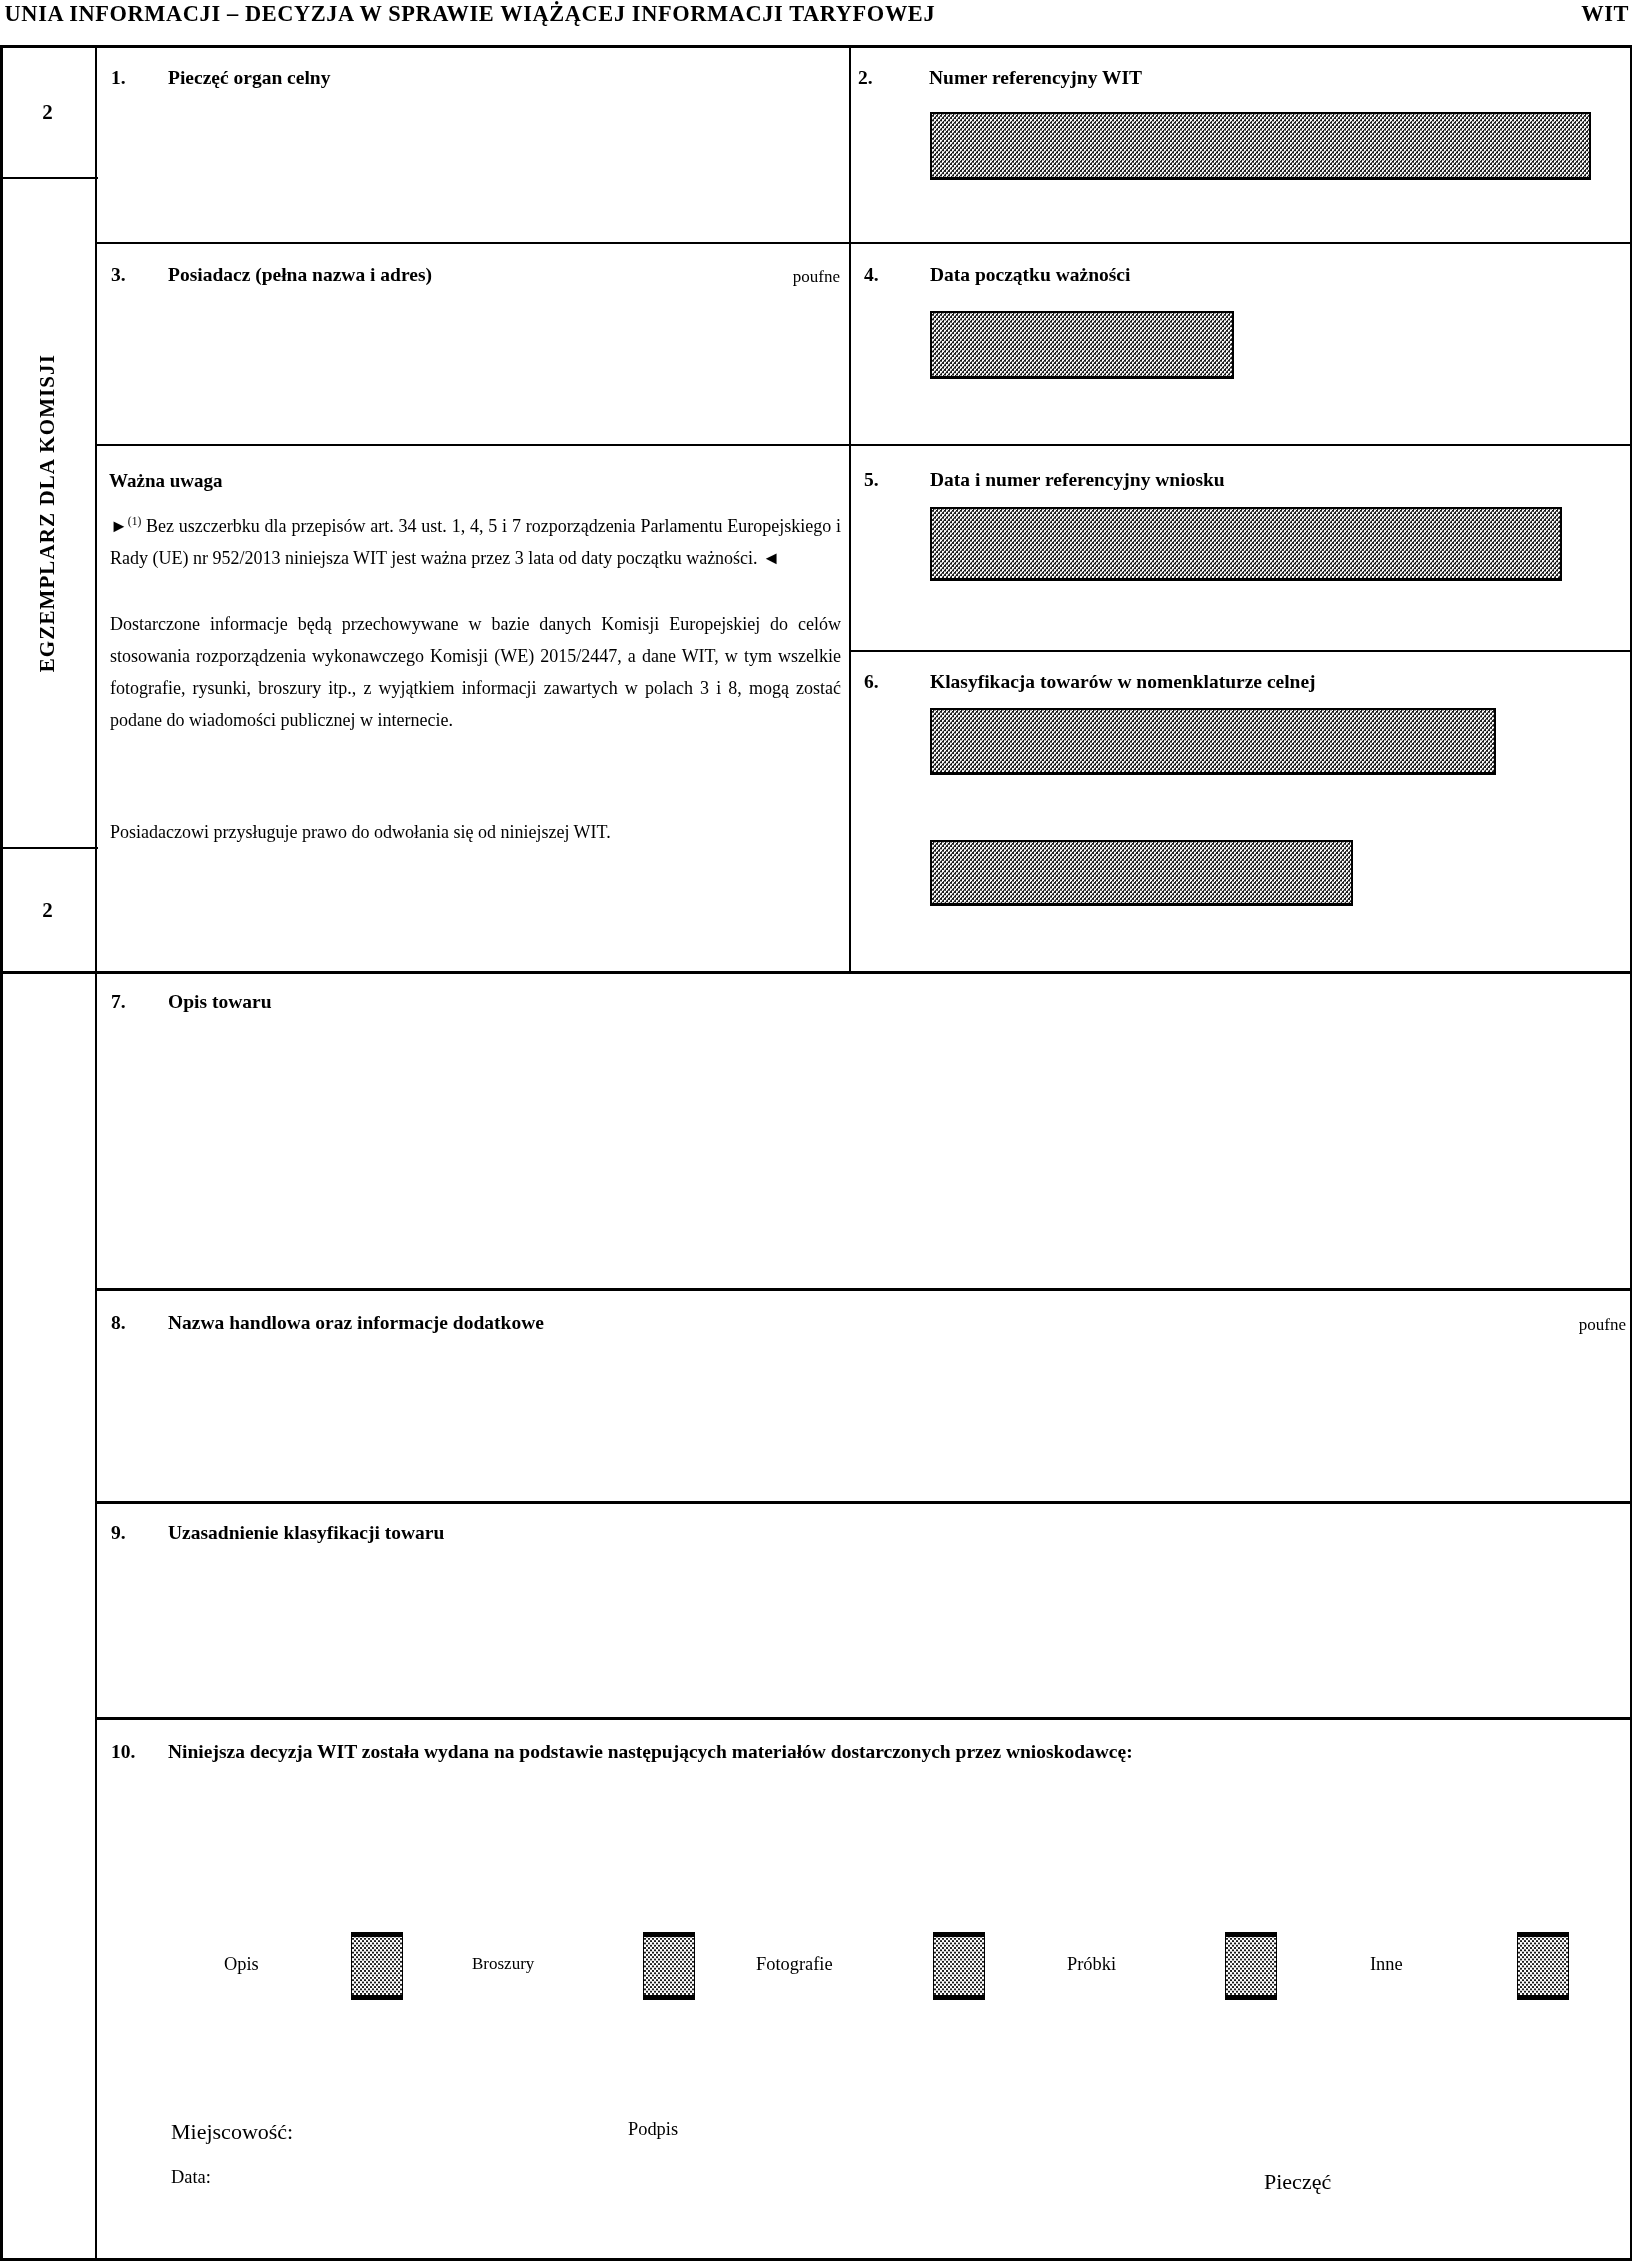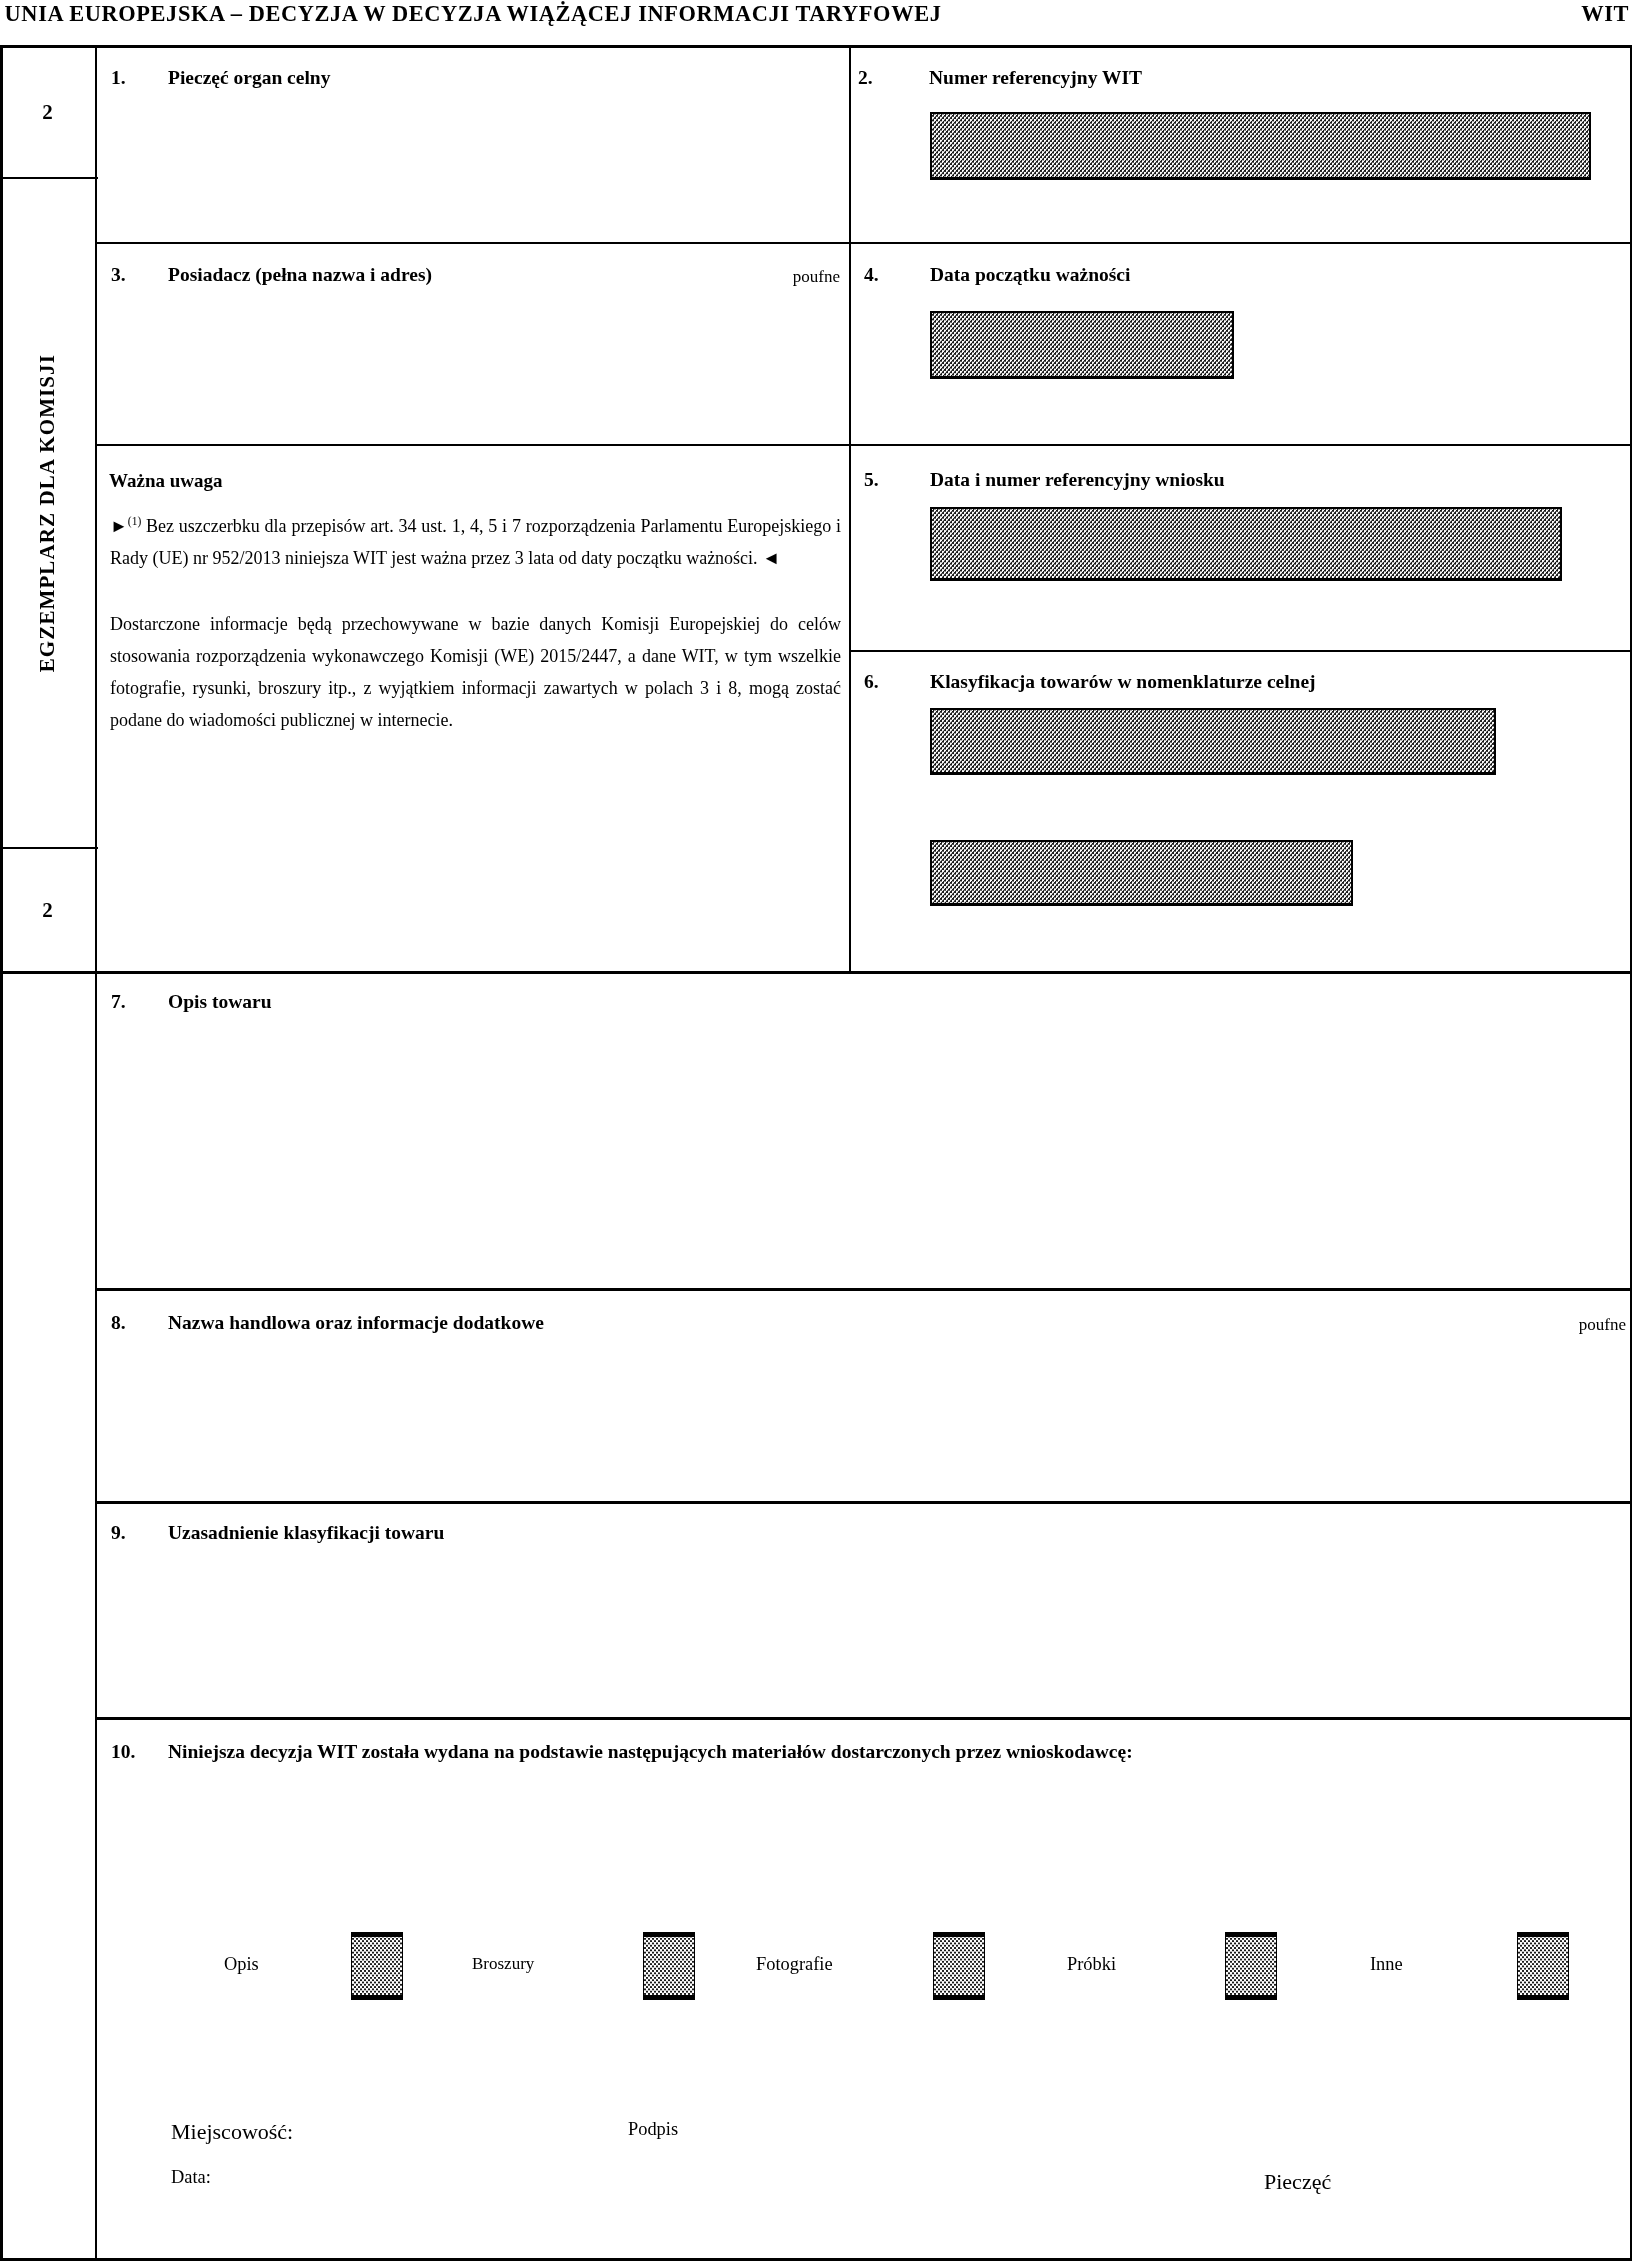--- a/index.html
+++ b/index.html
@@ -47,21 +47,21 @@
   .para { position:absolute; left:110px; width:731px; font-size:18px; line-height:32px;
           text-align:justify; text-align-last:left; }
   .para sup { font-size:11.5px; }
   .ntitle { position:absolute; left:109px; font-weight:bold; font-size:19px; }
 </style>
 </head>
 <body>
 
 <div id="page">
 
-  <div class="hdr" style="left:4.6px;">UNIA EUROPEJSKA – DECYZJA W DECYZJA WIĄŻĄCEJ INFORMACJI TARYFOWEJ</div>
+  <div class="hdr" style="left:4.6px;">UNIA INFORMACJI – DECYZJA W SPRAWIE WIĄŻĄCEJ INFORMACJI TARYFOWEJ</div>
   <div class="hdr" style="right:4px;">WIT</div>
 
   <div class="ln" style="left:0;top:45px;width:1633px;height:3.4px;"></div>
   <div class="ln" style="left:0;top:45px;width:2.9px;height:2216px;"></div>
   <div class="ln" style="left:1630px;top:45px;width:2.9px;height:2216px;"></div>
   <div class="ln" style="left:0;top:2258px;width:1633px;height:3.4px;"></div>
   <div class="ln" style="left:95px;top:45px;width:2.3px;height:2216px;"></div>
   <div class="ln" style="left:849px;top:45px;width:2.3px;height:928px;"></div>
   <div class="ln" style="left:0;top:177px;width:98px;height:2.3px;"></div>
   <div class="ln" style="left:0;top:847px;width:98px;height:2.3px;"></div>
@@ -99,20 +99,21 @@
   <div class="hatch" style="left:930px;top:507px;width:632px;height:74px;"></div>
 
   <div class="num" style="left:864px;top:671px;">6.</div>
   <div class="lbl" style="left:930px;top:671px;">Klasyfikacja towarów w nomenklaturze celnej</div>
   <div class="hatch" style="left:930px;top:708px;width:566px;height:67px;"></div>
   <div class="hatch" style="left:930px;top:840px;width:423px;height:66px;"></div>
 
   <div class="ntitle" style="top:470px;">Ważna uwaga</div>
   <div class="para" style="top:505px;"><span>►</span><sup>(1)</sup><span> Bez uszczerbku dla przepisów art. 34 ust. 1, 4, 5 i 7 rozporządzenia Parlamentu Europejskiego i Rady (UE) nr 952/2013 niniejsza WIT jest ważna przez 3 lata od daty początku ważności. </span><span>◄</span></div>
   <div class="para" style="top:608px;">Dostarczone informacje będą przechowywane w bazie danych Komisji Europejskiej do celów stosowania rozporządzenia wykonawczego Komisji (WE) 2015/2447, a dane WIT, w tym wszelkie fotografie, rysunki, broszury itp., z wyjątkiem informacji zawartych w polach 3 i 8, mogą zostać podane do wiadomości publicznej w internecie.</div>
+  <div class="para" style="top:816px;text-align:left;">Posiadaczowi przysługuje prawo do odwołania się od niniejszej WIT.</div>
 
   <div class="num" style="left:111px;top:991px;">7.</div>
   <div class="lbl" style="left:168px;top:991px;">Opis towaru</div>
 
   <div class="num" style="left:111px;top:1312px;">8.</div>
   <div class="lbl" style="left:168px;top:1312px;">Nazwa handlowa oraz informacje dodatkowe</div>
   <div class="conf" style="left:1396px;top:1315px;width:230px;">poufne</div>
 
   <div class="num" style="left:111px;top:1522px;">9.</div>
   <div class="lbl" style="left:168px;top:1522px;">Uzasadnienie klasyfikacji towaru</div>

